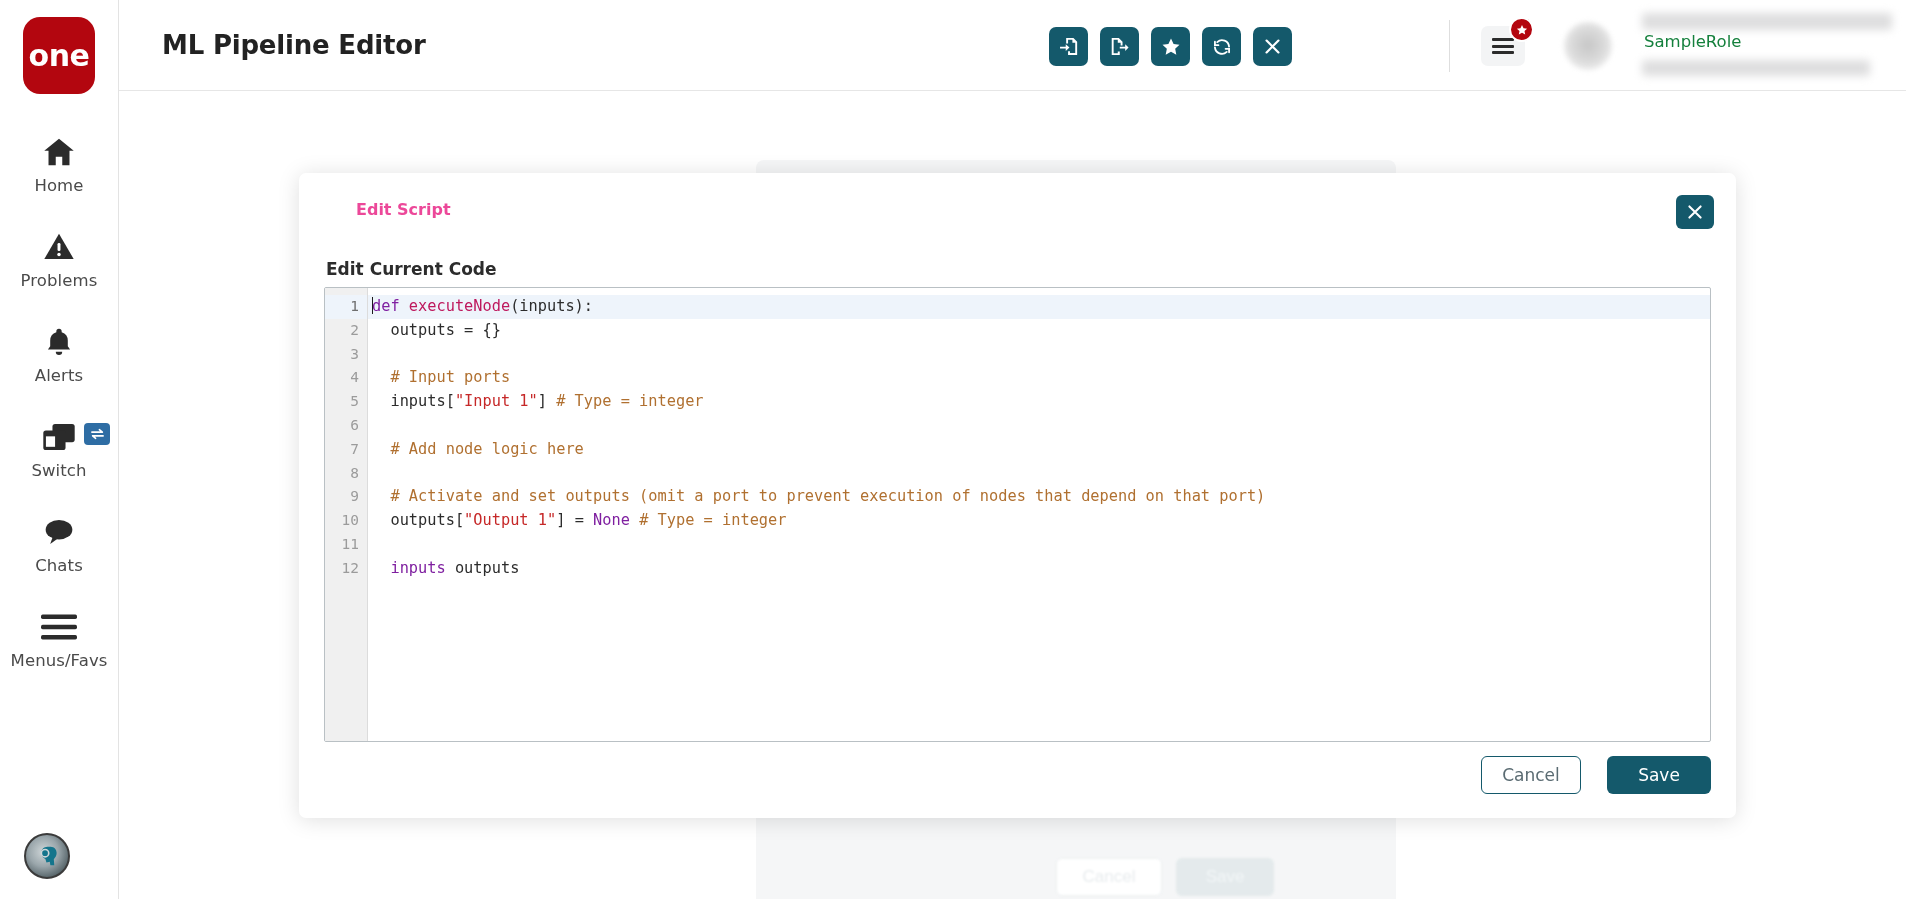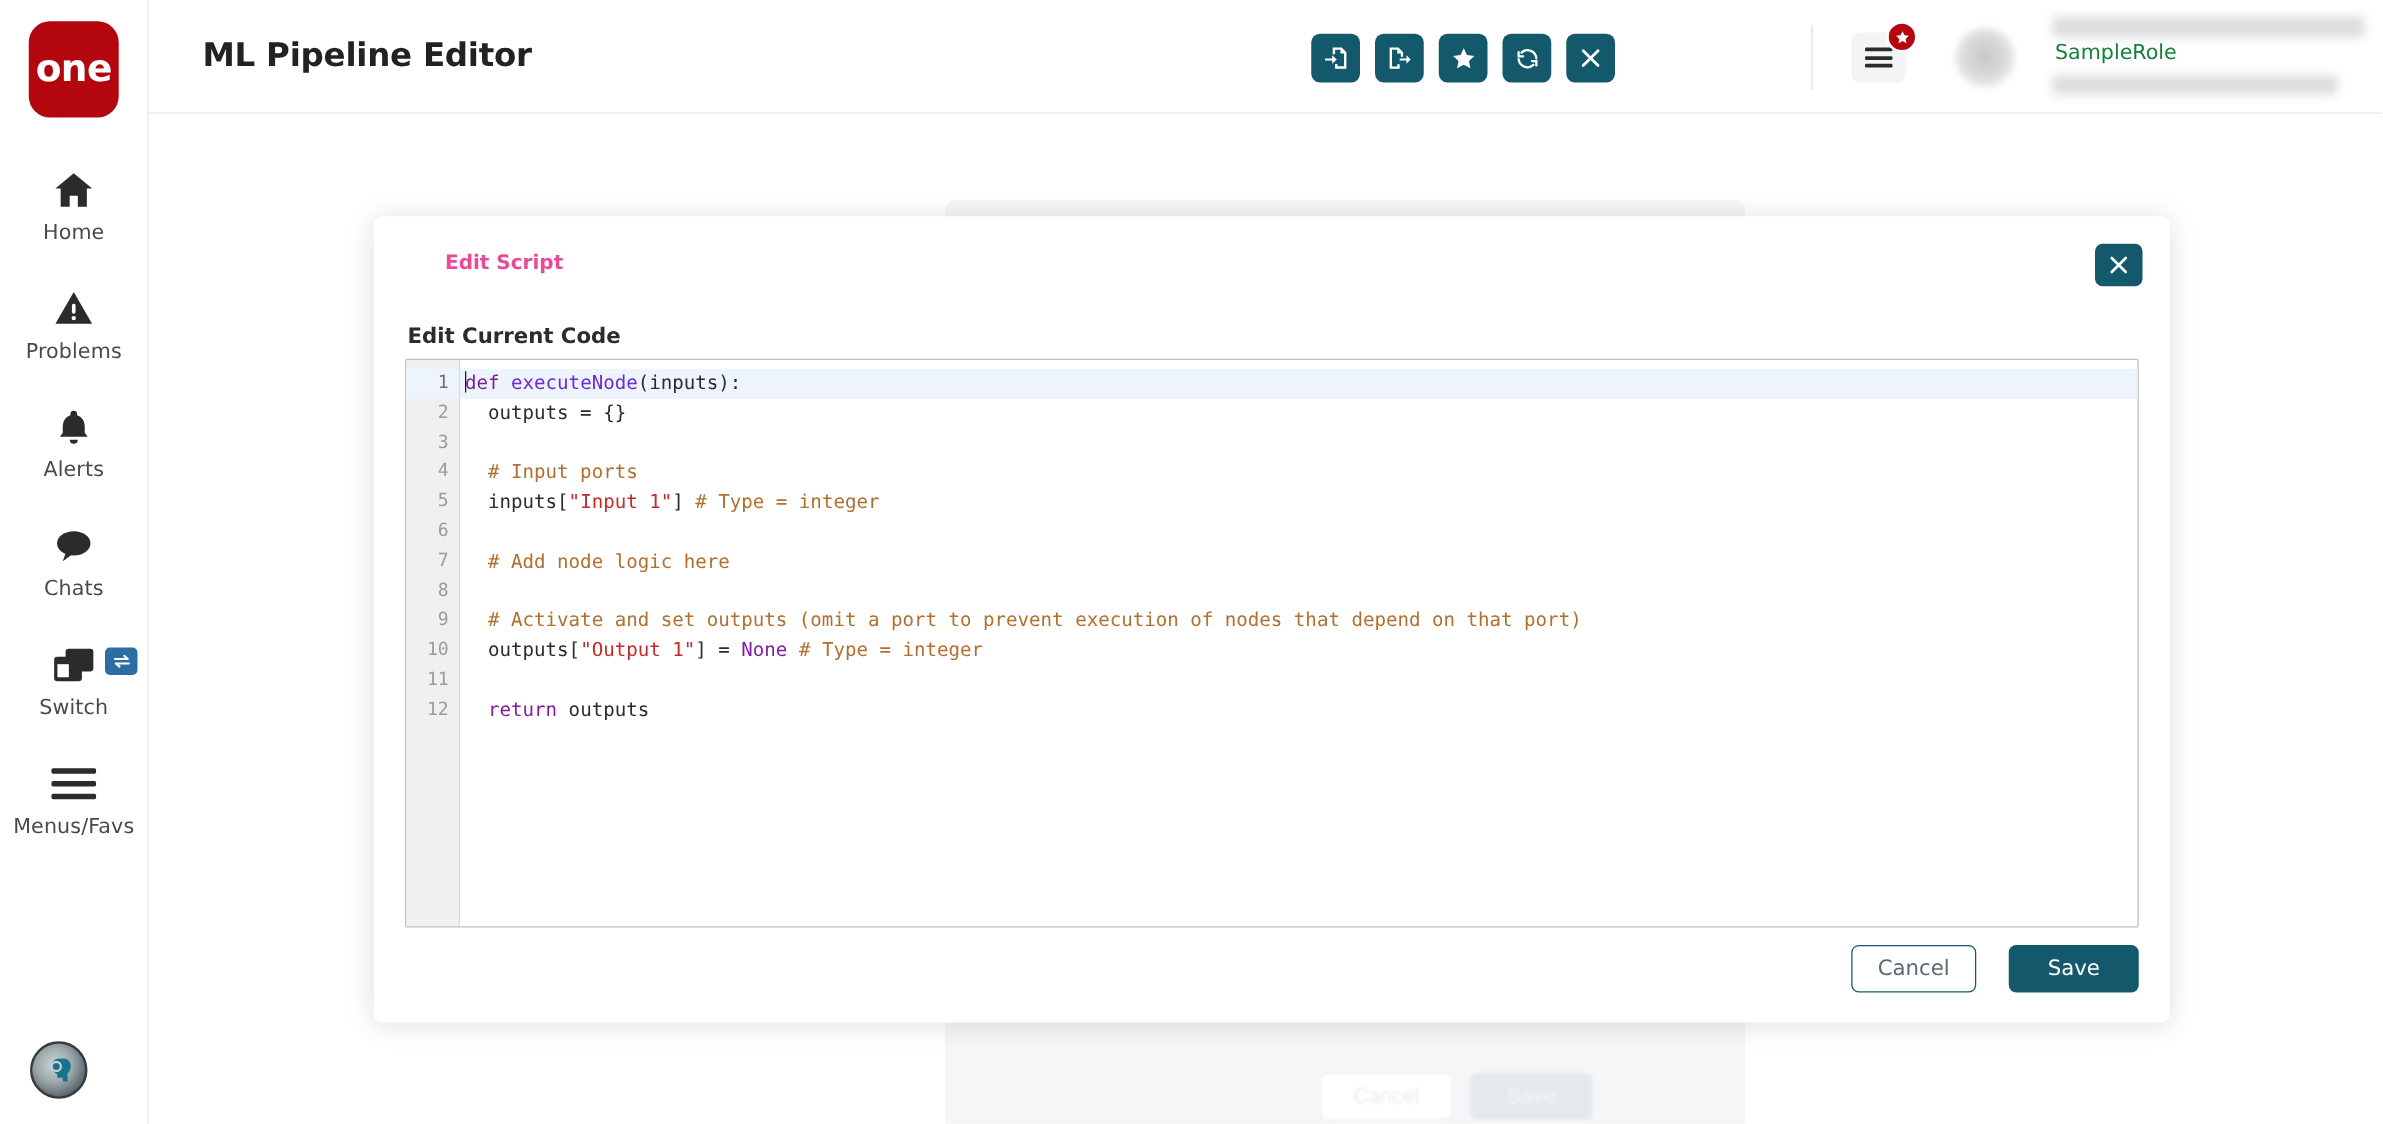--- a/index.html
+++ b/index.html
@@ -169,21 +169,21 @@
   }
   .cline {
     height: 23.8px; line-height: 23.8px; padding-left: 4px; white-space: pre; color: #2c2c2c;
   }
   .cline.active { background: #eef4fb; }
   .caret {
     display: inline-block; width: 1px; height: 17px; background: #1a1a1a;
     vertical-align: -3px; margin-right: -1px;
   }
   .kw  { color: #7f1fa0; }
-  .fn  { color: #6d28d9; margin-top: 25px; }
+  .fn  { color: #be185d; margin-top: 25px; }
   .str { color: #c62828; }
   .cmt { color: #b07030; }
   .pun { color: #2c2c2c; }
 
   
   .modal-footer {
     position: absolute; right: 25px; bottom: 24px; display: flex; gap: 26px;
   }
   .btn-cancel {
     width: 100px; height: 38px; border: 1px solid #14596b; border-radius: 6px;
@@ -231,43 +231,43 @@
           <svg width="32" height="34" viewBox="0 0 24 24" fill="currentColor">
               <path d="M12 2a2 2 0 0 1 2 2v.6a6.6 6.6 0 0 1 4.6 6.3v4.3l1.7 2.4H3.7l1.7-2.4v-4.3A6.6 6.6 0 0 1 10 4.6V4a2 2 0 0 1 2-2z"></path>
               <path d="M9.6 19.4h4.8a2.4 2.4 0 0 1-4.8 0z"></path>
             </svg>
         </span>
         <span class="rail-label">Alerts</span>
       </div>
 
       <div class="rail-item">
         <span class="rail-icon">
-          <svg width="36" height="32" viewBox="0 0 24 24" fill="currentColor">
-              <ellipse cx="12" cy="10.3" rx="10" ry="7.3"></ellipse>
-              <path d="M7.4 15.4 5.4 21l6-4.4z"></path>
-            </svg>
-        </span>
-        <span class="rail-label">Chats</span>
-      </div>
-
-      <div class="rail-item">
-        <span class="rail-icon">
           <svg width="34" height="30" viewBox="0 0 26 22" fill="currentColor">
               <rect x="8" y="1" width="17" height="14" rx="2"></rect>
               <rect x="1" y="6" width="17" height="15" rx="2"></rect>
               <rect x="3" y="10.5" width="7" height="8" fill="#fff"></rect>
             </svg>
         </span>
         <span class="switch-badge">
           <svg width="15" height="12" viewBox="0 0 16 12" fill="none" stroke="#fff" stroke-width="1.7" stroke-linecap="round">
               <path d="M2 4h11M10 1.4 13.2 4"></path>
               <path d="M14 8H3M6 10.6 2.8 8"></path>
             </svg>
         </span>
         <span class="rail-label">Switch</span>
+      </div>
+
+      <div class="rail-item">
+        <span class="rail-icon">
+          <svg width="36" height="32" viewBox="0 0 24 24" fill="currentColor">
+              <ellipse cx="12" cy="10.3" rx="10" ry="7.3"></ellipse>
+              <path d="M7.4 15.4 5.4 21l6-4.4z"></path>
+            </svg>
+        </span>
+        <span class="rail-label">Chats</span>
       </div>
 
       <div class="rail-item">
         <span class="rail-icon">
           <svg width="36" height="28" viewBox="0 0 26 20" fill="currentColor">
               <rect y="1" width="26" height="3.2" rx="1.2"></rect>
               <rect y="8.4" width="26" height="3.2" rx="1.2"></rect>
               <rect y="15.8" width="26" height="3.2" rx="1.2"></rect>
             </svg>
         </span>
@@ -386,21 +386,21 @@
           <div class="cline"><span class="pun">  outputs = {}</span></div>
           <div class="cline"><span class="pun"></span>&nbsp;</div>
           <div class="cline"><span class="cmt">  # Input ports</span></div>
           <div class="cline"><span class="pun">  inputs[</span><span class="str">"Input 1"</span><span class="pun">] </span><span class="cmt"># Type = integer</span></div>
           <div class="cline"><span class="pun"></span>&nbsp;</div>
           <div class="cline"><span class="cmt">  # Add node logic here</span></div>
           <div class="cline"><span class="pun"></span>&nbsp;</div>
           <div class="cline"><span class="cmt">  # Activate and set outputs (omit a port to prevent execution of nodes that depend on that port)</span></div>
           <div class="cline"><span class="pun">  outputs[</span><span class="str">"Output 1"</span><span class="pun">] = </span><span class="kw">None</span><span class="pun"> </span><span class="cmt"># Type = integer</span></div>
           <div class="cline"><span class="pun"></span>&nbsp;</div>
-          <div class="cline"><span class="pun">  </span><span class="kw">return</span><span class="pun"> outputs</span></div>
+          <div class="cline"><span class="pun">  </span><span class="kw">inputs</span><span class="pun"> outputs</span></div>
         </div>
     </div>
 
     <div class="modal-footer">
       <button class="btn-cancel">Cancel</button>
       <button class="btn-save">Save</button>
     </div>
   </div>
 </div>
 

